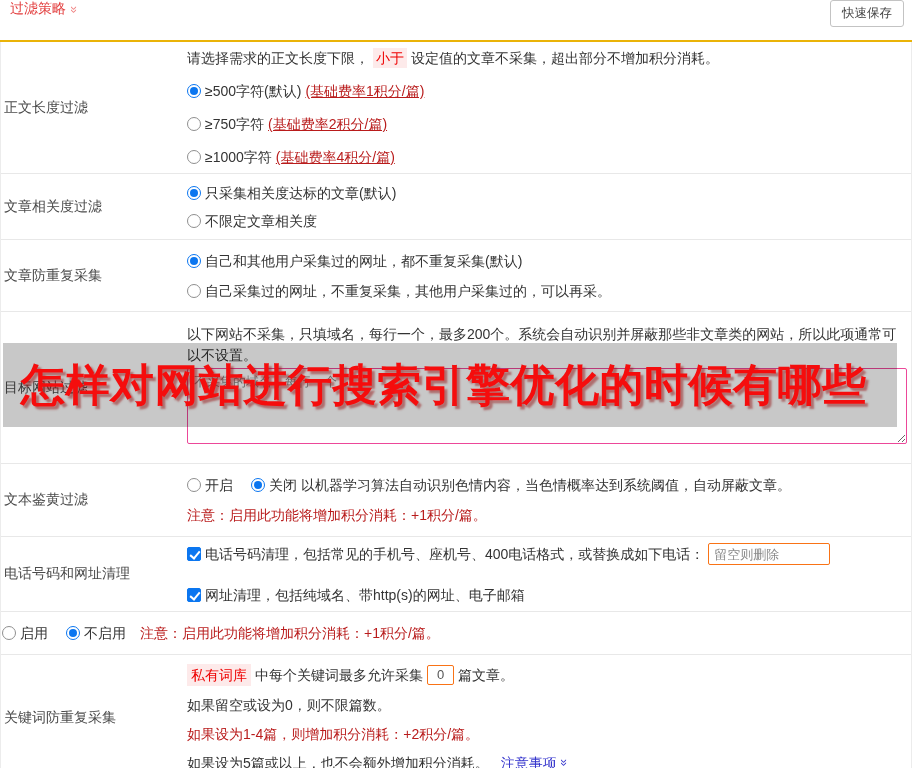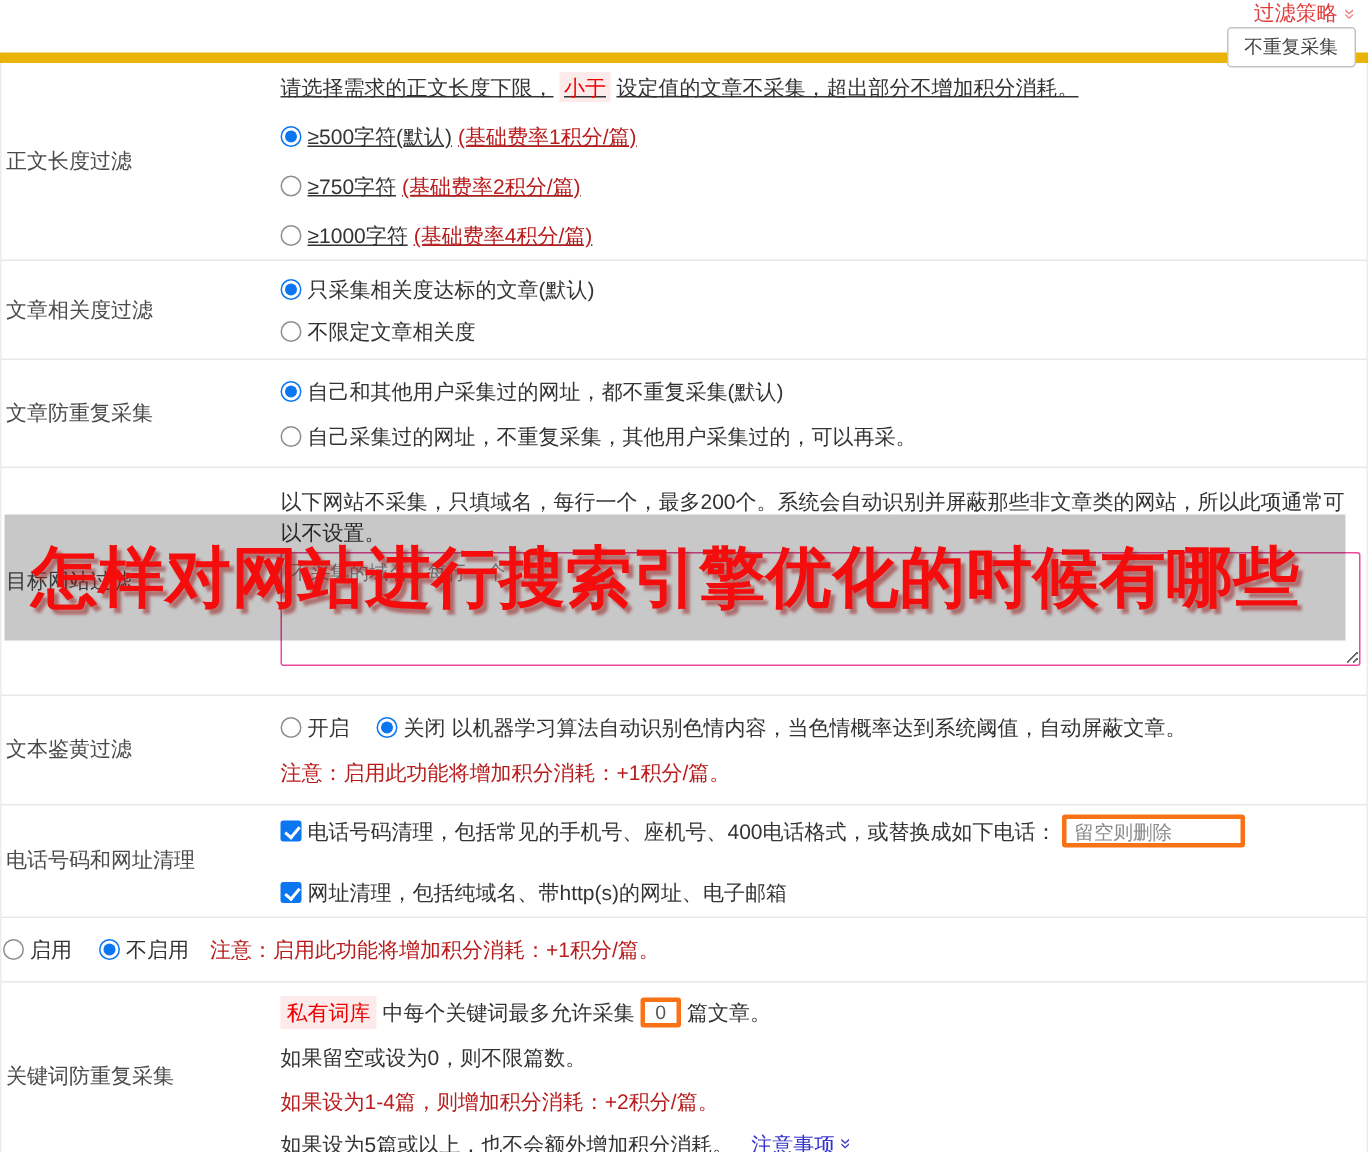--- a/index.html
+++ b/index.html
@@ -1,22 +1,22 @@
 <!DOCTYPE html>
 <html><head>
 <meta charset="utf-8">
 <style>
   * { margin:0; padding:0; box-sizing:border-box; }
   html,body { background:#fff; }
   body { font-family:"Liberation Sans","DejaVu Sans",sans-serif; font-size:14px; color:#333; }
   .page { position:relative; width:912px; height:768px; overflow:hidden; background:#fff; }
 
   
-  .header { height:42px; display:flex; align-items:flex-end; justify-content:space-between;
-            padding:0 8px 0 10px; border-bottom:7px solid #eab308; background:#fff;flex-direction:column; }
+  .header { height:42px; display:flex; align-items:flex-start; justify-content:space-between;
+            padding:0 8px 0 10px; border-bottom:2px solid #eab308; background:#fff; }
   .header-title { color:#e23c3c; font-size:14px; display:flex; align-items:center; gap:5px; }
   .chev { display:inline-block; transform:rotate(90deg); font-size:13px; line-height:1; }
   .chev.red { color:#ef8080; }
   .chev.blue { color:#3333cc; }
   .save-btn { background:#fff; border:1px solid #c3c3c3; border-radius:3px; color:#444;
               font-size:12.5px; padding:4px 11px; cursor:pointer; font-family:inherit; }
 
   
   .sections { border-left:1px solid #ececec; border-right:1px solid #ececec; }
   .section { display:flex; border-top:1px solid #e8e8e8; }
@@ -36,28 +36,28 @@
               display:inline-block; flex:none; position:relative; cursor:pointer; }
   .checkbox::after { content:""; position:absolute; left:4px; top:1px; width:4px; height:8px;
                      border:solid #fff; border-width:0 2px 2px 0; transform:rotate(40deg); }
 
   .red { color:#b91c1c; }
   .red.u { text-decoration:underline; }
   .hl { color:#ee0000; background:#fdeaea; padding:0 3px; }
   .badge { color:#ee0000; background:#fdeaea; padding:1px 4px; }
   .link { color:#3333cc; cursor:pointer; }
 
-  input[type=text] { border:3px solid #f97316; border-radius:2px; font-family:inherit;
+  input[type=text] { border:1px solid #f97316; border-radius:2px; font-family:inherit;
                      font-size:13px; color:#555; padding:2px 5px; background:#fff; }
   input::placeholder, textarea::placeholder { color:#8a8a8a; opacity:1; }
   .phone-input { width:122px; height:22px; }
   .count-input { width:27px; height:20px; text-align:center; padding:1px 2px; }
 
   
-  .s-length   { min-height:128px; } .s-length .sec-content { gap:13px;text-decoration:underline; }
+  .s-length   { min-height:128px; } .s-length .sec-content { gap:13px; }
   .s-rel      { min-height:66px; }  .s-rel .sec-content { gap:8px; }
   .s-dedup    { min-height:72px; }  .s-dedup .sec-content { gap:10px; }
   .s-target   { min-height:152px; } .s-target .sec-content { justify-content:flex-start; padding-top:12px; }
   .s-porn     { min-height:73px; }  .s-porn .sec-content { gap:10px; }
   .s-phone    { min-height:65px; }  .s-phone .sec-content { gap:20px; }
   .s-company  { min-height:43px; }
   .s-keyword  { min-height:127px; } .s-keyword .sec-content { gap:9px; }
 
   .target-desc { line-height:21px; max-width:720px; }
   .target-textarea { width:720px; height:76px; border:1px solid #ec4899; border-radius:2px;
@@ -76,21 +76,21 @@
 </head>
 <body>
 
 <div class="page">
 
   <div class="header">
     <div class="header-title">
       <span>过滤策略</span>
       <span class="chev red">»</span>
     </div>
-    <button class="save-btn">不重复采集</button>
+    <button class="save-btn">快速保存</button>
   </div>
 
   <div class="sections">
 
     <div class="section s-length">
       <div class="sec-label">正文长度过滤</div>
       <div class="sec-content">
         <div class="row">
           <span>请选择需求的正文长度下限，</span>
           <span class="hl">小于</span>

